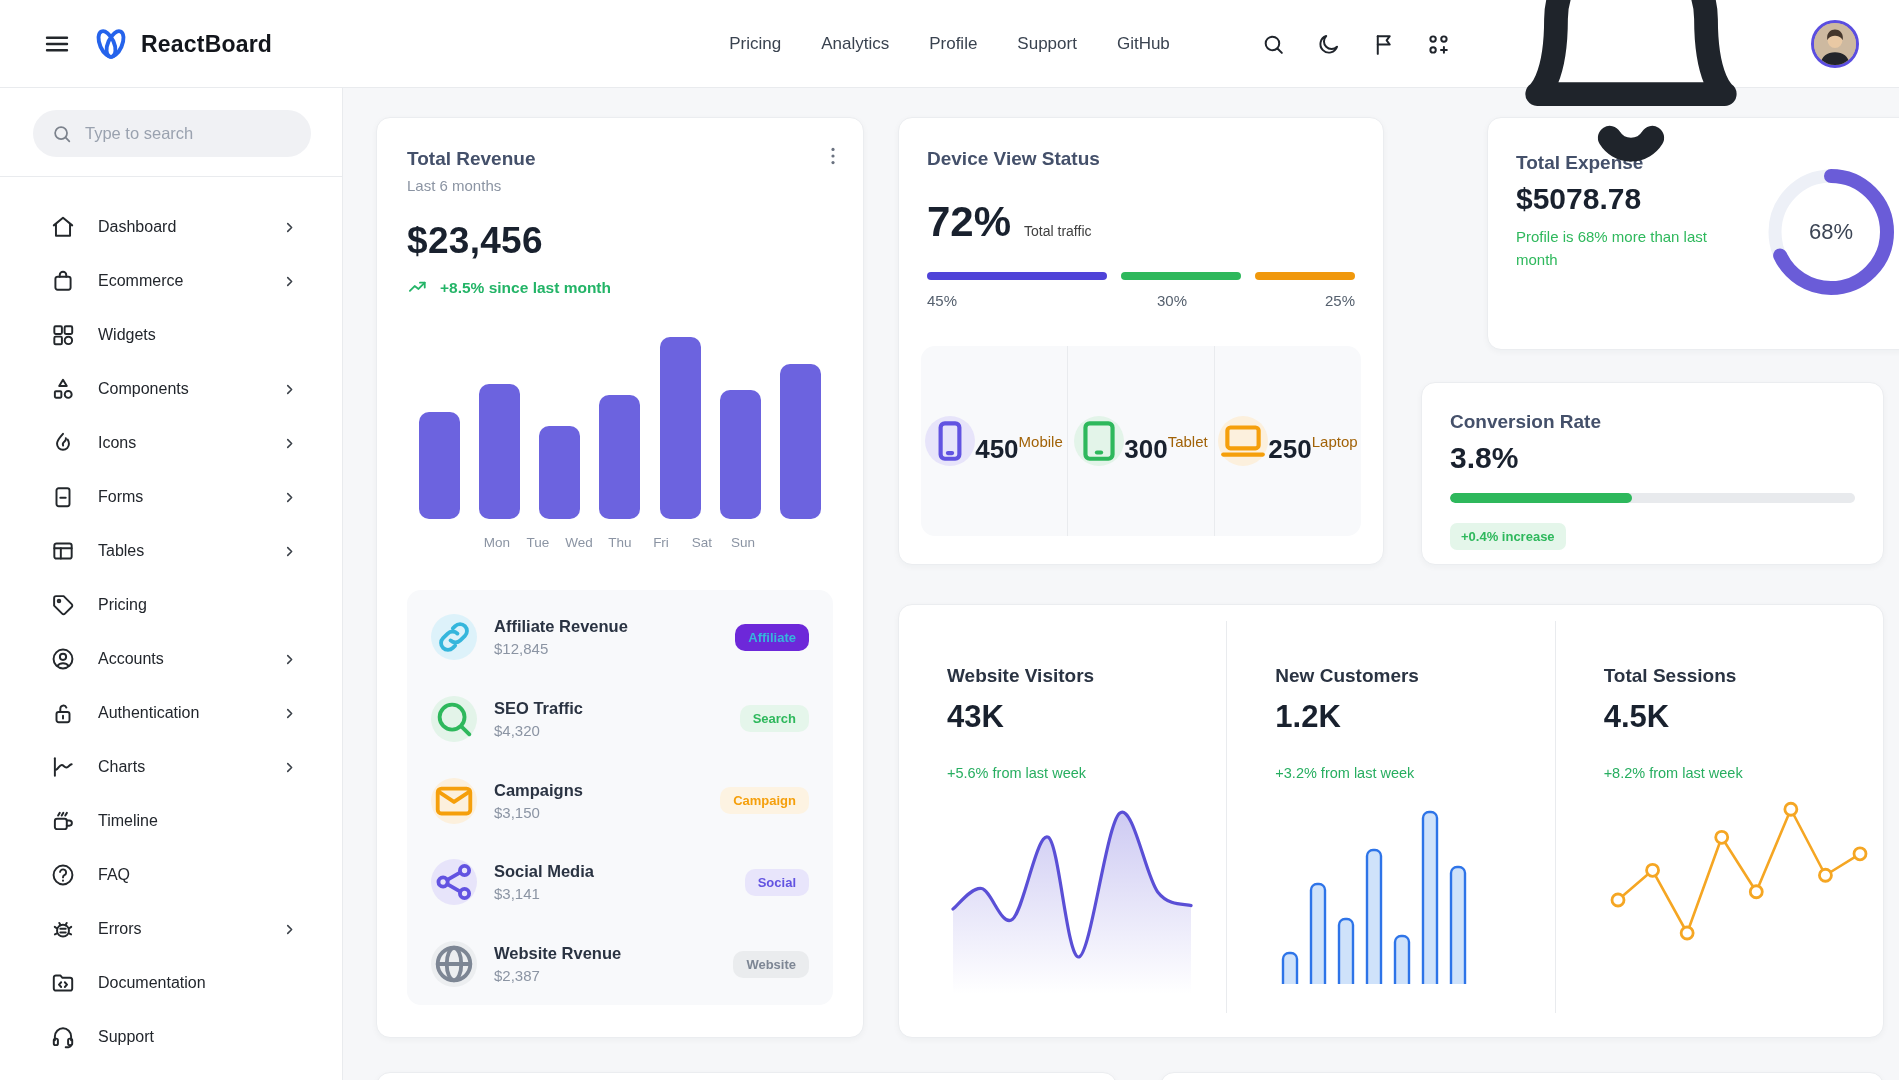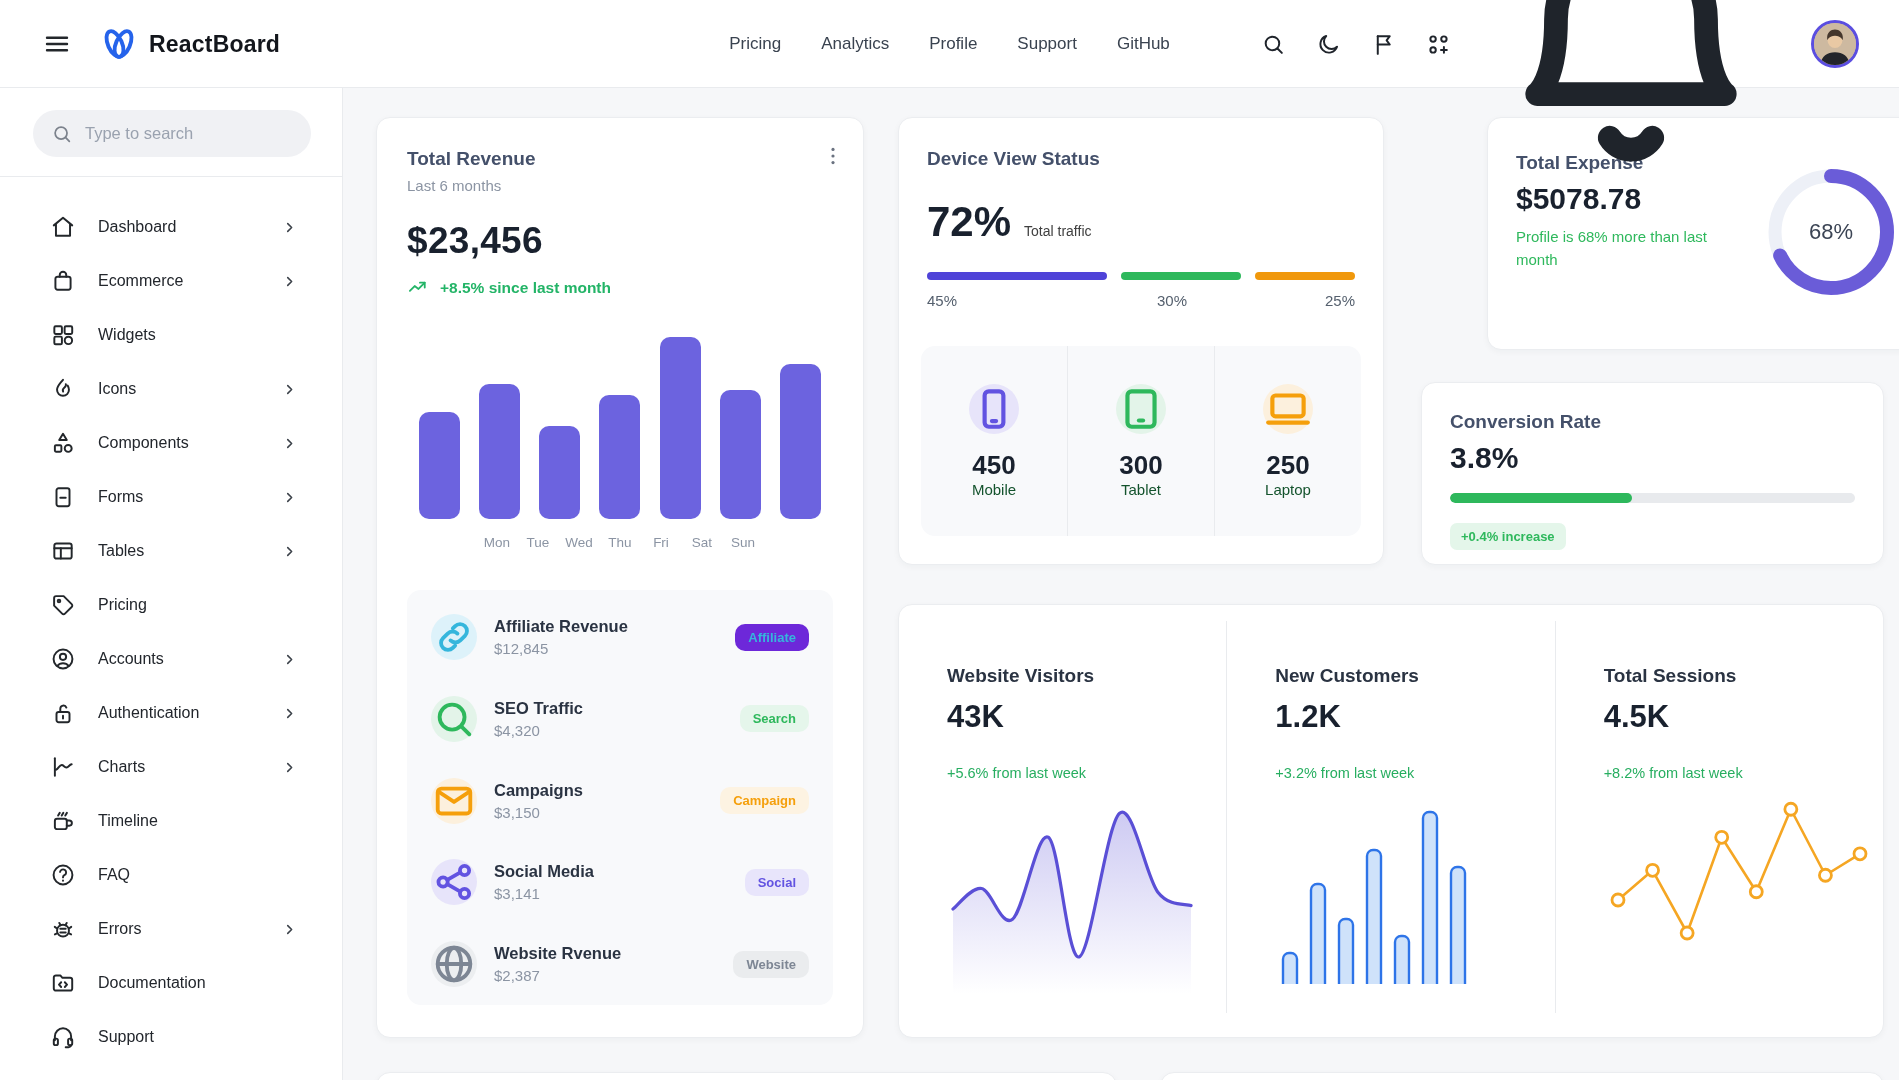--- a/index.html
+++ b/index.html
@@ -2,21 +2,21 @@
 <html><head>
 <meta charset="utf-8">
 <style>
   * { margin:0; padding:0; box-sizing:border-box; }
   html,body { width:1899px; height:1080px; overflow:hidden; }
   body { font-family:"Liberation Sans", sans-serif; background:#f6f7f9; color:#1c2433; }
   #app { position:relative; width:1899px; height:1080px; background:#f6f7f9; overflow:hidden; }
 
   
   .navbar { position:absolute; top:0; left:0; right:0; height:88px; background:#fff; border-bottom:1px solid #e9ebee; z-index:5; }
-  .nav-left { position:absolute; left:42px; top:0; height:88px; display:flex; align-items:center; gap:26px; }
+  .nav-left { position:absolute; left:42px; top:0; height:88px; display:flex; align-items:center; gap:18px; }
   .hamburger { width:30px; height:30px; color:#23272b; cursor:pointer; }
   .brand { display:flex; align-items:center; gap:9px; }
   .logo { width:42px; height:42px; color:#2563eb; }
   .brand-name { font-size:23px; font-weight:700; color:#13161c; letter-spacing:.2px; }
   .nav-center { position:absolute; left:50%; top:0; transform:translateX(-50%); height:88px; display:flex; align-items:center; gap:40px; }
   .nav-link { font-size:17px; color:#3a4350; text-decoration:none; cursor:pointer; }
   .nav-right { position:absolute; right:40px; top:0; height:88px; display:flex; align-items:center; gap:30px; }
   .nav-icon { width:25px; height:25px; color:#1f242b; cursor:pointer; position:relative; }
   .bell-wrap { position:relative; cursor:pointer; }
   .avatar { width:48px; height:48px; border-radius:50%; border:3px solid #5b4ee0; overflow:hidden; cursor:pointer; background:#cdb9a0; }
@@ -63,26 +63,26 @@
 
   
   #card-device { left:898px; top:117px; width:486px; height:448px; padding:30px 28px; }
   .traffic-row { display:flex; align-items:baseline; gap:13px; margin-top:28px; }
   .traffic-val { font-size:42px; font-weight:700; color:#19212e; }
   .traffic-lbl { font-size:14px; color:#404040; }
   .segments { display:flex; gap:14px; margin-top:26px; }
   .seg { height:8px; border-radius:4px; }
   .seg-labels { display:flex; gap:14px; margin-top:12px; font-size:15px; color:#55606e; }
   .device-panel { position:absolute; left:22px; right:22px; top:228px; height:190px; background:#f8f9fb; border-radius:14px; display:flex; }
-  .dev-col { flex:1; display:flex; flex-direction:column; align-items:center; justify-content:center; }
+  .dev-col { flex:1; display:flex; flex-direction:row; align-items:center; justify-content:center; }
   .dev-col + .dev-col { border-left:1px solid #e9ebee; }
   .dev-circle { width:50px; height:50px; border-radius:50%; display:flex; align-items:center; justify-content:center; }
   .dev-circle svg { width:24px; height:24px; }
   .dev-num { font-size:26px; font-weight:700; color:#19212e; margin-top:16px; }
-  .dev-lbl { font-size:15px; color:#14532d; margin-top:0; }
+  .dev-lbl { font-size:15px; color:#a16207; margin-top:0; }
 
   
   #card-expense { left:1487px; top:117px; width:463px; height:233px; padding:34px 28px; }
   .exp-amount { font-size:30px; font-weight:700; color:#19212e; margin-top:8px; }
   .exp-note { font-size:15px; color:#2eb85c; margin-top:10px; width:215px; line-height:1.5; }
   .donut-wrap { position:absolute; right:40px; top:36px; width:156px; height:156px; }
   .donut-label { position:absolute; inset:0; display:flex; align-items:center; justify-content:center; font-size:22px; color:#3c4555; }
 
   
   #card-conversion { left:1421px; top:382px; width:463px; height:183px; padding:28px 28px; }
@@ -224,40 +224,40 @@
               <rect x="13.5" y="4" width="7" height="7" rx="1.2"></rect>
               <rect x="4" y="13.5" width="7" height="7" rx="1.2"></rect>
               <circle cx="17" cy="17" r="3.4"></circle>
             </svg>
           </span>
           <span class="lbl">Widgets</span>
         </div>
         <div class="side-item">
           <span class="ic">
             <svg viewBox="0 0 24 24" fill="none" stroke="currentColor" stroke-width="1.8" stroke-linecap="round" stroke-linejoin="round" style="width:100%;height:100%;display:block">
-              <path d="M12 3.5c-3 3.8-5.5 5.8-5.5 9.3a5.5 5.5 0 0 0 11 0c0-1.5-.4-2.7-1.2-4"></path>
-              <path d="M14.6 7.6c.7 1.6-.5 2.5-1.5 3.3-1.2 1-1.7 2-1 3.5"></path>
-            </svg>
-          </span>
-          <span class="lbl">Icons</span>
-          <span class="chev">
-            <svg viewBox="0 0 24 24" fill="none" stroke="currentColor" stroke-width="2.2" stroke-linecap="round" stroke-linejoin="round" style="width:100%;height:100%;display:block">
-              <path d="m9.5 6.5 5.5 5.5-5.5 5.5"></path>
-            </svg>
-          </span>
-        </div>
-        <div class="side-item">
-          <span class="ic">
-            <svg viewBox="0 0 24 24" fill="none" stroke="currentColor" stroke-width="1.8" stroke-linecap="round" stroke-linejoin="round" style="width:100%;height:100%;display:block">
               <path d="M12 3.5 15.5 9.2h-7z"></path>
               <rect x="4.5" y="14" width="6" height="6" rx="1"></rect>
               <circle cx="16.8" cy="17" r="3.2"></circle>
             </svg>
           </span>
           <span class="lbl">Components</span>
+          <span class="chev">
+            <svg viewBox="0 0 24 24" fill="none" stroke="currentColor" stroke-width="2.2" stroke-linecap="round" stroke-linejoin="round" style="width:100%;height:100%;display:block">
+              <path d="m9.5 6.5 5.5 5.5-5.5 5.5"></path>
+            </svg>
+          </span>
+        </div>
+        <div class="side-item">
+          <span class="ic">
+            <svg viewBox="0 0 24 24" fill="none" stroke="currentColor" stroke-width="1.8" stroke-linecap="round" stroke-linejoin="round" style="width:100%;height:100%;display:block">
+              <path d="M12 3.5c-3 3.8-5.5 5.8-5.5 9.3a5.5 5.5 0 0 0 11 0c0-1.5-.4-2.7-1.2-4"></path>
+              <path d="M14.6 7.6c.7 1.6-.5 2.5-1.5 3.3-1.2 1-1.7 2-1 3.5"></path>
+            </svg>
+          </span>
+          <span class="lbl">Icons</span>
           <span class="chev">
             <svg viewBox="0 0 24 24" fill="none" stroke="currentColor" stroke-width="2.2" stroke-linecap="round" stroke-linejoin="round" style="width:100%;height:100%;display:block">
               <path d="m9.5 6.5 5.5 5.5-5.5 5.5"></path>
             </svg>
           </span>
         </div>
         <div class="side-item">
           <span class="ic">
             <svg viewBox="0 0 24 24" fill="none" stroke="currentColor" stroke-width="1.8" stroke-linecap="round" stroke-linejoin="round" style="width:100%;height:100%;display:block">
               <rect x="6" y="4" width="12" height="16.5" rx="2"></rect>

